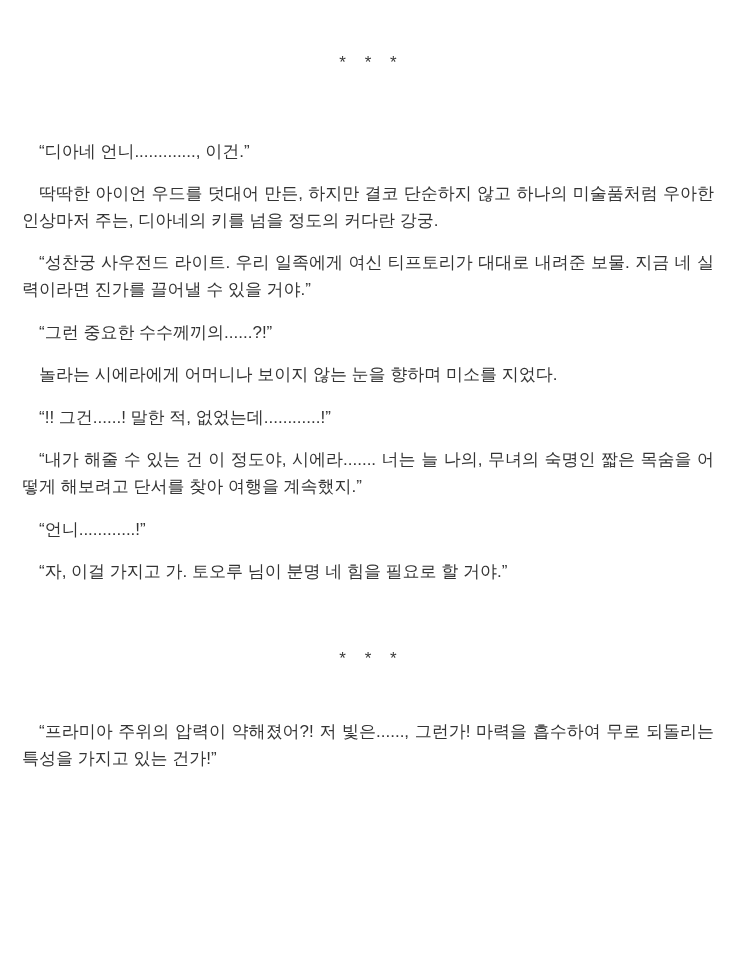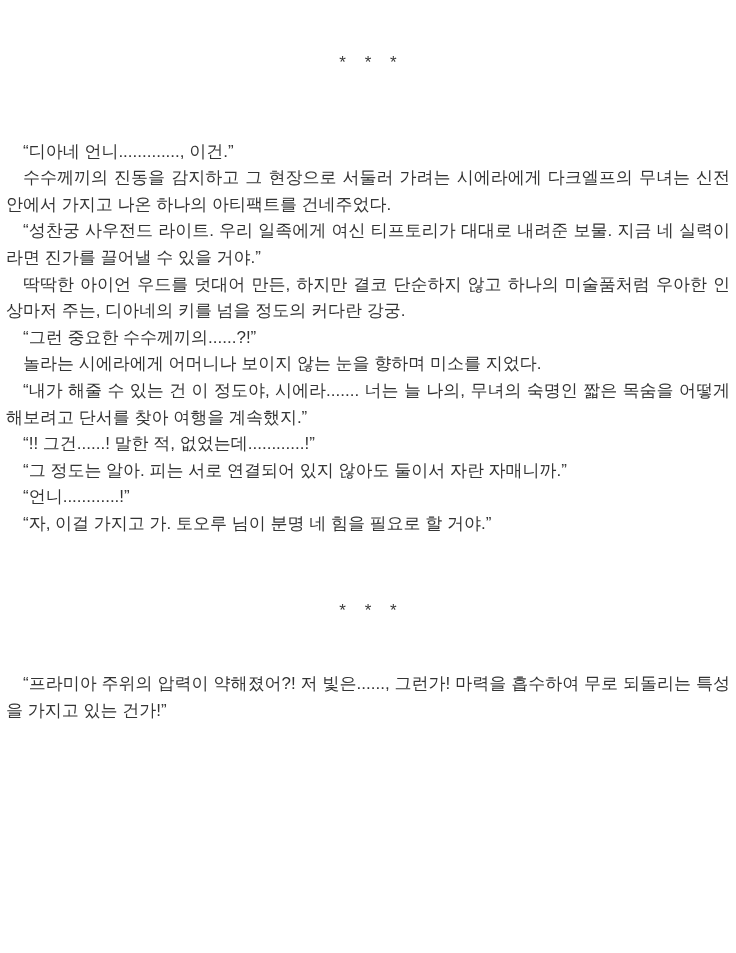--- a/index.html
+++ b/index.html
@@ -28,43 +28,41 @@
       white-space: pre;
     }
     .sep-first {
       margin-bottom: 62px;
     }
     .sep-second {
       margin-top: 60px;
       margin-bottom: 47px;
     }
     .section p {
-      margin: 0;
+      margin: 16px;
       text-indent: 1em;
       text-align: justify;
       word-break: break-all;
     }
   </style>
 </head>
 <body>
 
 <div class="page">
 
   <div class="separator sep-first">* * *</div>
 
   <div class="section">
     <p>“디아네 언니............., 이건.”</p>
-    <p>수수께끼의 진동을 감지하고 그 현장으로 서둘러 가려는 시에라에게 다크엘프의 무녀는 신전 안에서 가지고 나온 하나의 아티팩트를 건네주었다.</p>
+    <p>딱딱한 아이언 우드를 덧대어 만든, 하지만 결코 단순하지 않고 하나의 미술품처럼 우아한 인상마저 주는, 디아네의 키를 넘을 정도의 커다란 강궁.</p>
     <p>“성찬궁 사우전드 라이트. 우리 일족에게 여신 티프토리가 대대로 내려준 보물. 지금 네 실력이라면 진가를 끌어낼 수 있을 거야.”</p>
-    <p>딱딱한 아이언 우드를 덧대어 만든, 하지만 결코 단순하지 않고 하나의 미술품처럼 우아한 인상마저 주는, 디아네의 키를 넘을 정도의 커다란 강궁.</p>
     <p>“그런 중요한 수수께끼의......?!”</p>
     <p>놀라는 시에라에게 어머니나 보이지 않는 눈을 향하며 미소를 지었다.</p>
+    <p>“!! 그건......! 말한 적, 없었는데............!”</p>
     <p>“내가 해줄 수 있는 건 이 정도야, 시에라....... 너는 늘 나의, 무녀의 숙명인 짧은 목숨을 어떻게 해보려고 단서를 찾아 여행을 계속했지.”</p>
-    <p>“!! 그건......! 말한 적, 없었는데............!”</p>
-    <p>“그 정도는 알아. 피는 서로 연결되어 있지 않아도 둘이서 자란 자매니까.”</p>
     <p>“언니............!”</p>
     <p>“자, 이걸 가지고 가. 토오루 님이 분명 네 힘을 필요로 할 거야.”</p>
   </div>
 
   <div class="separator sep-second">* * *</div>
 
   <div class="section">
     <p>“프라미아 주위의 압력이 약해졌어?! 저 빛은......, 그런가! 마력을 흡수하여 무로 되돌리는 특성을 가지고 있는 건가!”</p>
   </div>
 

